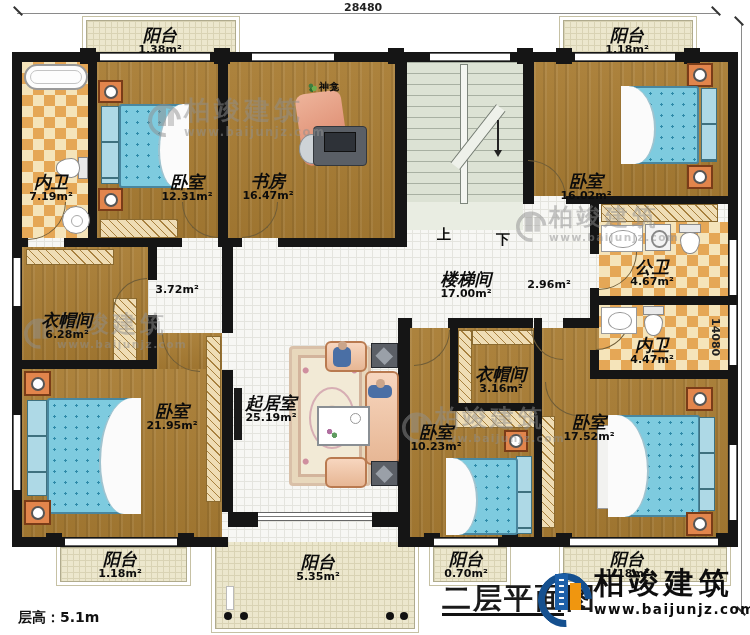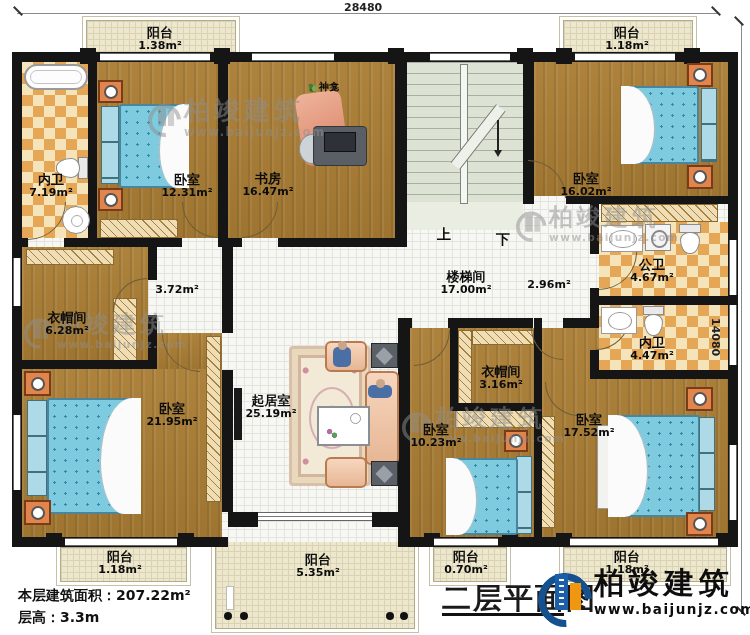--- a/index.html
+++ b/index.html
@@ -78,21 +78,21 @@
   .monitor{background:#2e3238;border:1px solid #111;}
   .chairg{background:#ced3d7;border:1.5px solid #8a9096;border-radius:50%;}
   .stringer{background:#f4f6f1;border:1px solid #7e867c;box-sizing:border-box;}
   .diagbrk{background:#eef1ea;border-left:1.5px solid #6f776d;border-right:1.5px solid #6f776d;transform:rotate(38deg);}
   .sarrow{background:#222;}
   .sarrow::after{content:"";position:absolute;left:-3px;bottom:-7px;border:4px solid transparent;border-top:7px solid #222;}
   .arc{border:1.6px solid #6e5c38;border-left:none;border-top:none;border-bottom-right-radius:100%;box-sizing:border-box;}
   .dot{background:#111;border-radius:50%;}
   
   .room-label{position:absolute;transform:translateX(-50%);text-align:center;line-height:1.08;color:#0c0c0c;z-index:50;white-space:nowrap;}
-  .room-label .nm{font-size:13px;font-weight:bold;}
+  .room-label .nm{font-size:17px;font-weight:bold;font-style:italic;}
   .room-label .ar{font-size:11px;font-weight:bold;}
   .small-label{position:absolute;transform:translateX(-50%);font-size:11px;font-weight:bold;color:#0c0c0c;z-index:50;white-space:nowrap;}
   .updown{position:absolute;font-size:14px;font-weight:bold;color:#0c0c0c;z-index:50;}
   .shrine{position:absolute;z-index:50;font-size:10px;font-weight:bold;color:#0c0c0c;display:flex;align-items:center;gap:2px;}
   .shrine .flower{width:9px;height:9px;border-radius:50%;
     background:radial-gradient(circle at 30% 30%,#3f7d3f 2px,transparent 2.5px),radial-gradient(circle at 70% 60%,#6fae4e 2.5px,transparent 3px),radial-gradient(circle at 40% 75%,#2f6b2f 2px,transparent 2.5px);}
   
   .dimline{background:#8a8a8a;}
   .tick{width:12px;height:2px;background:#333;transform:rotate(45deg);}
   .dimtext{position:absolute;font-size:11px;font-weight:bold;color:#222;z-index:60;}
@@ -443,22 +443,21 @@
         <div class="sw"></div>
         <div class="t1"></div>
         <div class="t2"></div>
       </div>
     <div>
         <div class="wm-t">柏竣建筑</div>
         <div class="wm-u">www.baijunjz.com</div>
       </div>
   </div>
 
-  <div class="foot" style="left:18px;top:587px">本层建筑面积：207.22m²</div>
-  <div class="foot" style="left:18px;top:609px">层高：3.3m</div>
+  <div class="foot" style="left:18px;top:609px">层高：5.1m</div>
   <div class="ptitle" style="left:442px;top:579px">二层平面图</div>
   <div class="punder" style="left:442px;top:613px;width:122px;height:3px"></div>
   <div class="logo" style="left:538px;top:568px">
     <div class="lg-ico">
         <div class="lg-sw"></div>
         <div class="lg-t1"></div>
         <div class="lg-t2"></div>
       </div>
     <div class="lg-txt">
       <div class="b">柏竣建筑</div>

